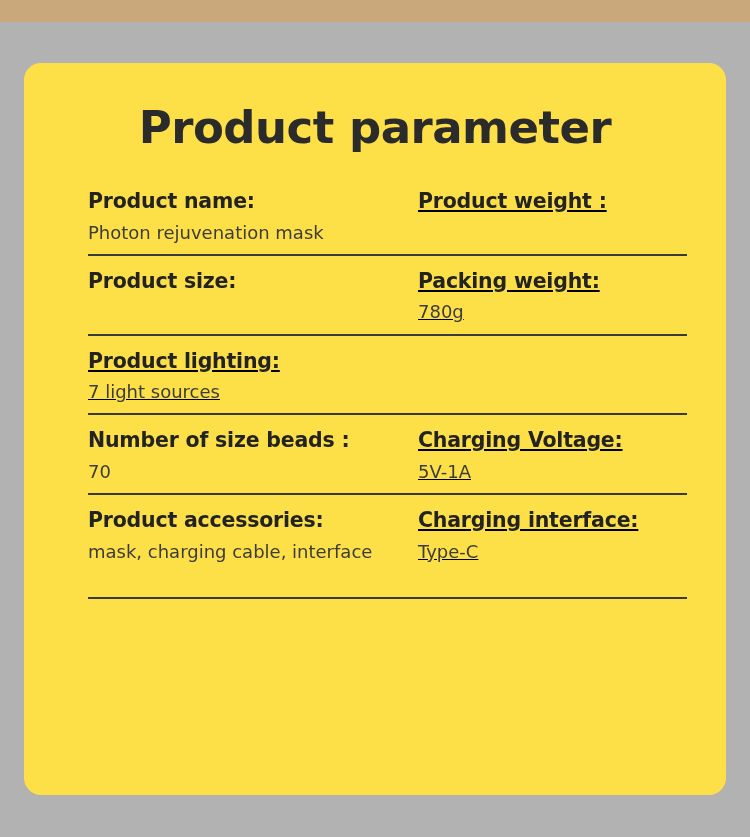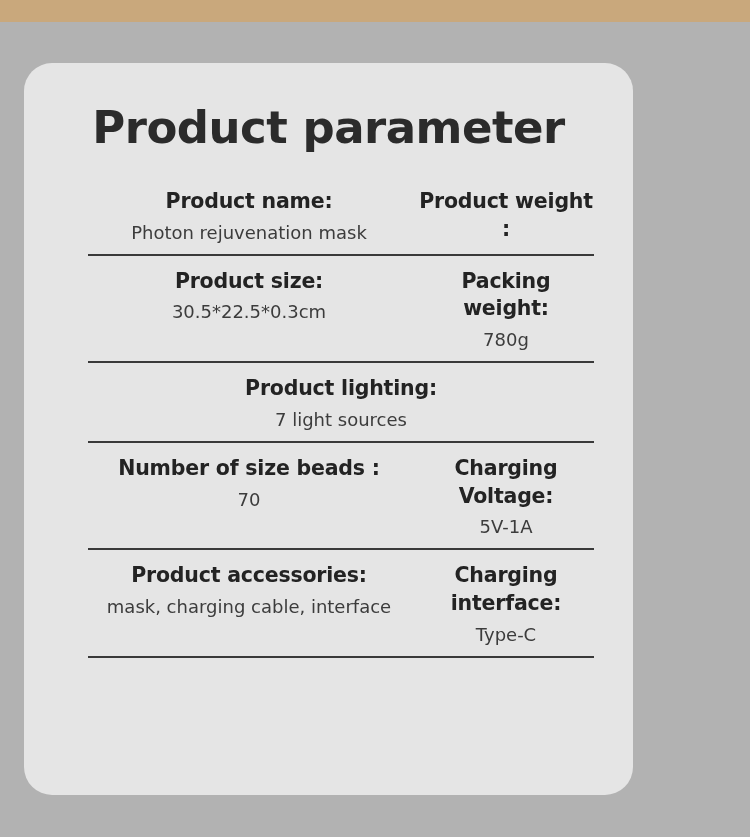--- a/index.html
+++ b/index.html
@@ -21,38 +21,37 @@
   .page-bg {
     position: relative;
     width: 750px;
     height: 815px;
     background: #b2b2b2;
   }
   .card {
     position: absolute;
     left: 24px;
     top: 41px;
-    width: 609px;
+    width: 702px;
     height: 732px;
-    background: #e5e5e5;
-    border-radius: 28px;
+    background: #fde047;
+    border-radius: 17px;
     box-sizing: border-box;
   }
   .title {
     text-align: center;
     font-size: 45px;
     font-weight: bold;
     color: #2b2b2b;
     letter-spacing: -0.5px;
     margin-top: 38px;
     font-family: "DejaVu Sans", sans-serif;
   }
   .table {
     margin: 22px 39px 0 64px;
-    text-align: center;
   }
   .row {
     display: flex;
     border-bottom: 2px solid #3a3a3a;
     padding-bottom: 8px;
     padding-top: 12px;
     min-height: 76px;
     box-sizing: border-box;
   }
   .row:last-child {
@@ -60,20 +59,21 @@
   }
   .cell {
     box-sizing: border-box;
   }
   .cell-left {
     width: 330px;
     padding-right: 8px;
   }
   .cell-right {
     flex: 1;
+    text-decoration: underline;
   }
   .label {
     font-size: 20.5px;
     font-weight: bold;
     color: #232323;
     line-height: 1.35;
     letter-spacing: -0.2px;
     font-family: "DejaVu Sans", sans-serif;
   }
   .value {
@@ -103,21 +103,20 @@
           <div class="value">Photon rejuvenation mask</div>
         </div>
         <div class="cell cell-right">
           <div class="label">Product weight :</div>
         </div>
       </div>
 
       <div class="row">
         <div class="cell cell-left">
           <div class="label">Product size:</div>
-          <div class="value">30.5*22.5*0.3cm</div>
         </div>
         <div class="cell cell-right">
           <div class="label">Packing weight:</div>
           <div class="value">780g</div>
         </div>
       </div>
 
       <div class="row">
         <div class="cell cell-right">
           <div class="label">Product lighting:</div>

